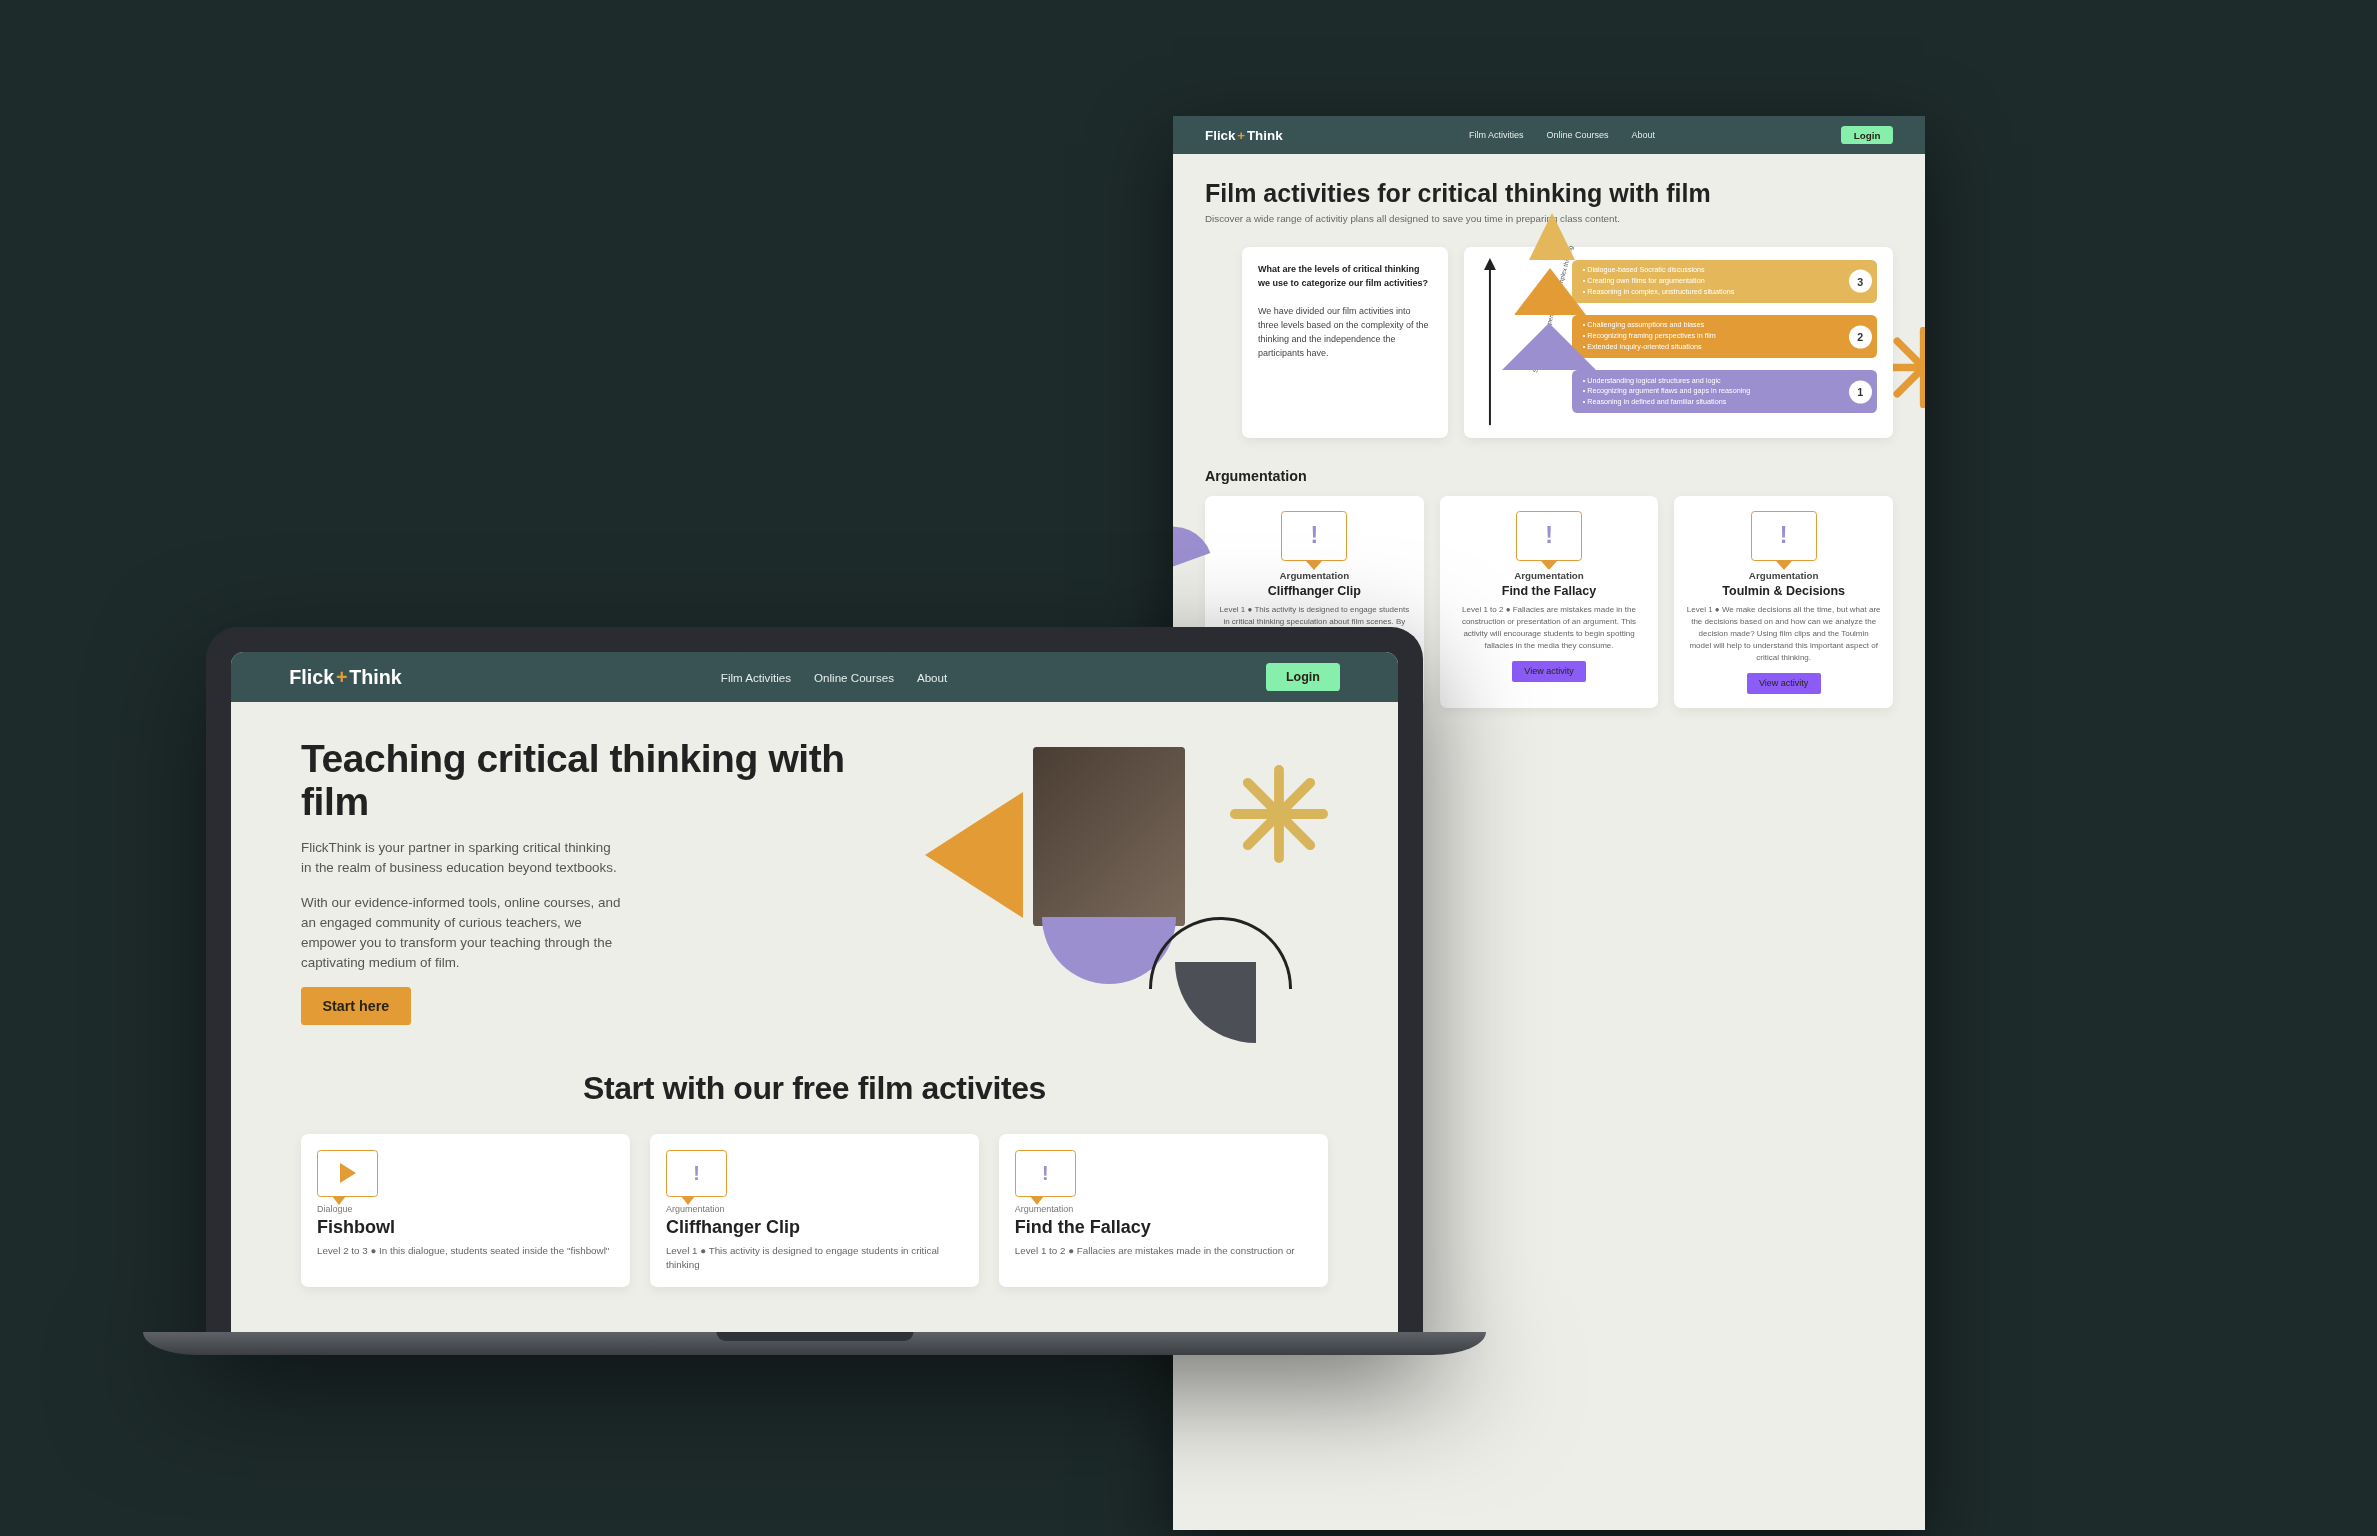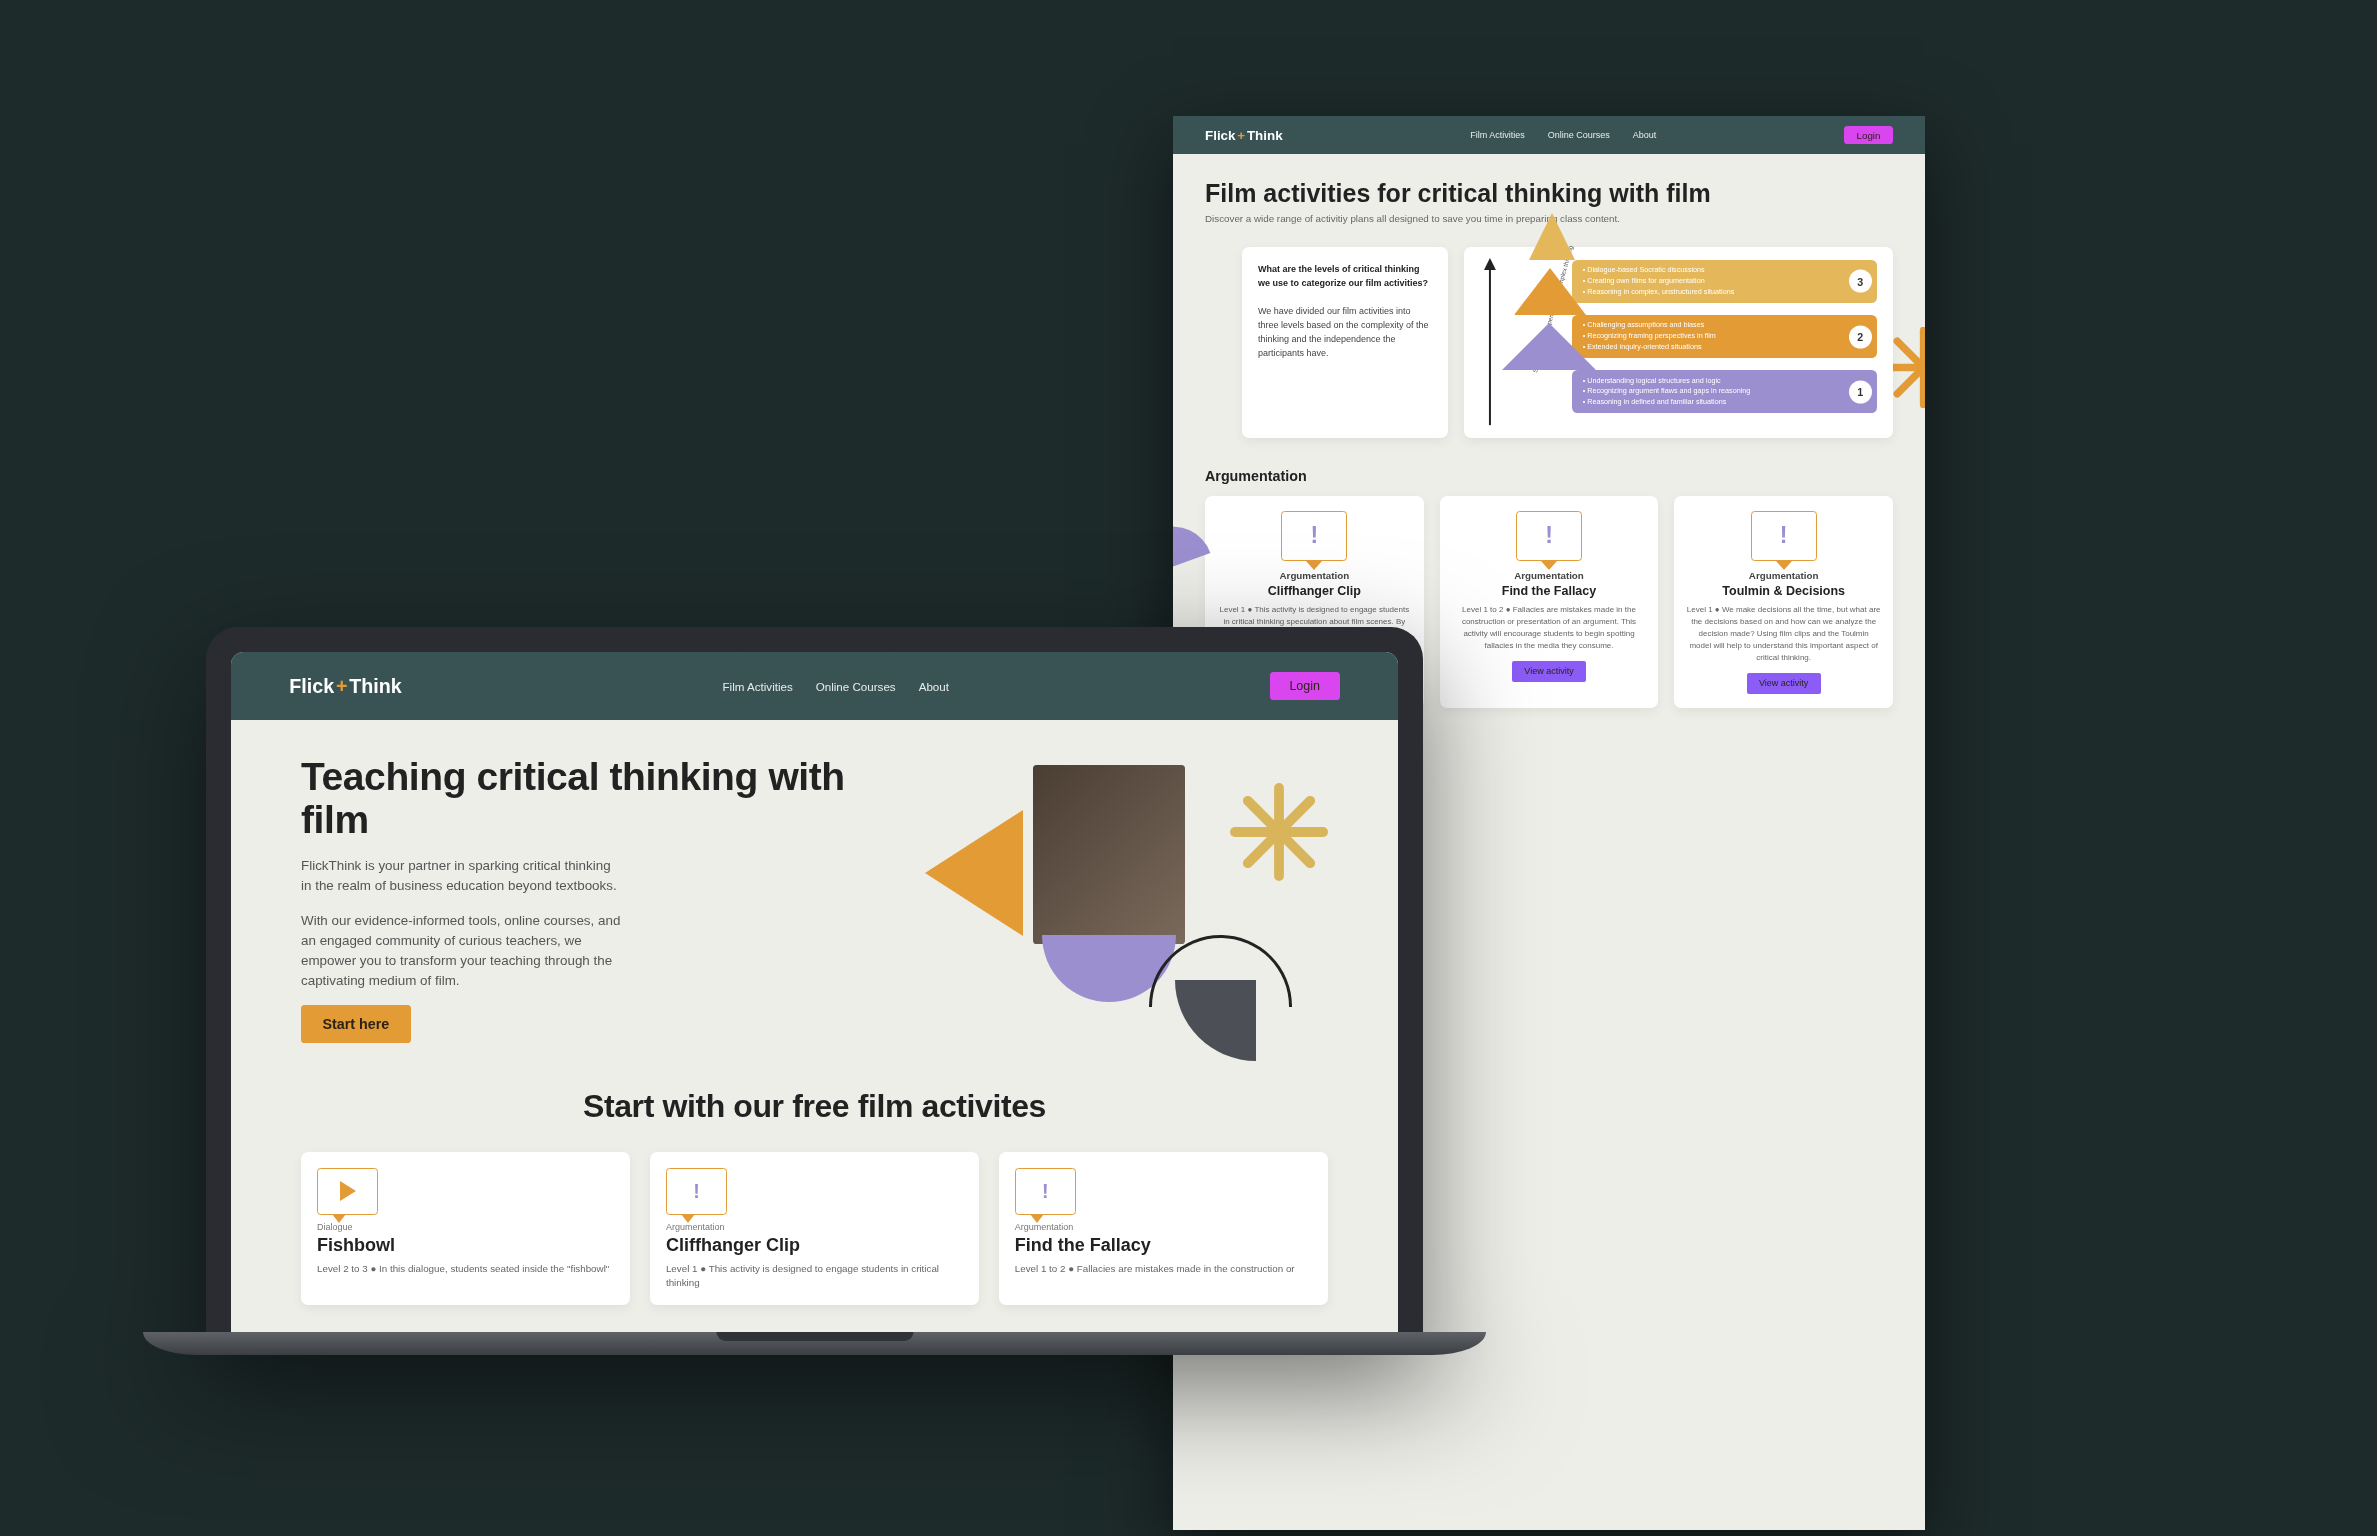--- a/index.html
+++ b/index.html
@@ -55,29 +55,29 @@
   width:197px; height:9px; background:#2f3236; border-radius:0 0 12.5px 12.5px;
 }
 
 
 .app-header {
   background: #395354;
   display: flex;
   align-items: center;
   justify-content: space-between;
   padding: 0 5%;
-  height: 68px;
+  height: 50px;
 }
 .logo { color:#fff; font-weight:800; font-size:19.7px; }
 .logo .plus { color:#e39b36; margin:0 1.8px; }
 .nav { display:flex; gap:23px; }
 .nav a { color:#e7edec; font-size:11.6px; text-decoration:none; }
 .login-btn {
-  background:#d946ef; color:#2b2416; border:none;
-  padding:7.2px 19.7px; border-radius:3.6px; font-size:12.5px; font-weight:400;
+  background:#86efac; color:#2b2416; border:none;
+  padding:7.2px 19.7px; border-radius:3.6px; font-size:12.5px; font-weight:700;
   cursor:pointer;
 }
 
 
 .home {
   padding: 36px 6% 0;
   color:#222;
 }
 .hero { display:flex; gap:36px; }
 .hero-left { flex:1; }

